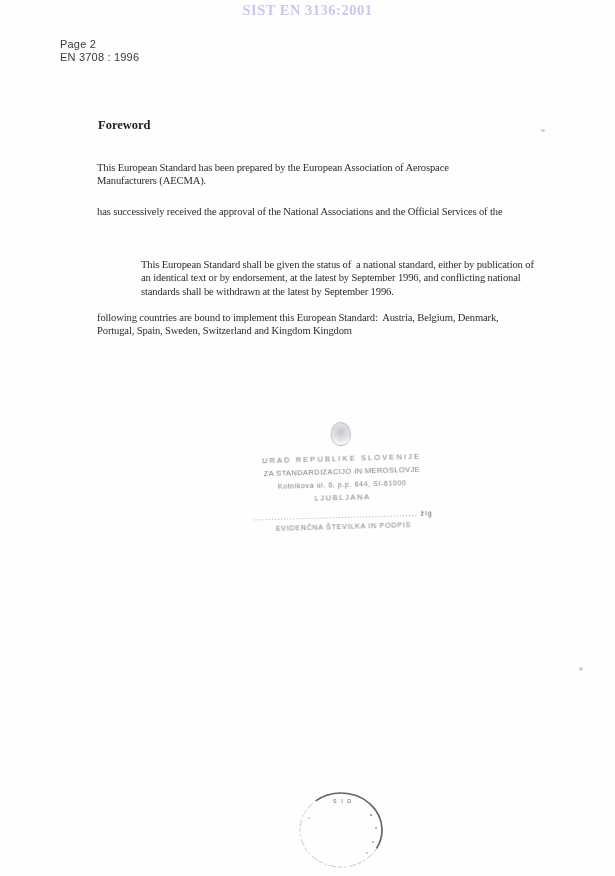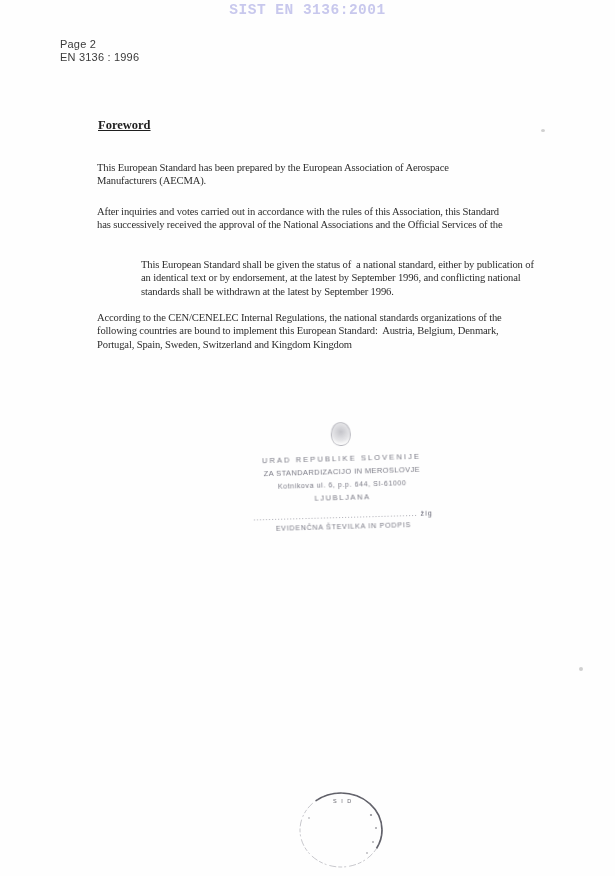--- a/index.html
+++ b/index.html
@@ -7,33 +7,33 @@
     position:relative;
     width:615px;height:876px;
     background:#fefefe;
     overflow:hidden;
     font-family:"Liberation Serif", serif;
     color:#2d2d2d;
   }
   .watermark{
     position:absolute;top:2px;left:0;width:615px;
     text-align:center;
-    font-family:Liberation Mono, monospace;
+    font-family:Liberation Serif, serif;
     font-weight:bold;font-size:14.5px;letter-spacing:0.5px;
     color:#c8c8ed;
   }
   .page-header{
     position:absolute;left:60px;top:38px;
     font-family:"Liberation Sans", sans-serif;
     font-size:11px;line-height:13px;color:#3a3a3a;
     letter-spacing:0.2px;
   }
   .foreword{
     position:absolute;left:98px;top:118px;
-    font-weight:bold;font-size:12.5px;color:#1f1f1f;text-decoration:underline;
+    font-weight:bold;font-size:12.5px;color:#1f1f1f;
   }
   .para{position:absolute;left:97px;width:475px;}
   .p1{top:161px;}
   .p2{top:205px;}
   .p3{top:258px;margin-left:44px;}
   .p4{top:311px;}
   .line{
     white-space:pre;
     font-size:10.6px;line-height:13.4px;
     letter-spacing:-0.15px;
@@ -80,43 +80,41 @@
 </style>
 </head>
 <body>
 
 <div class="sheet">
 
   <div class="watermark">SIST EN 3136:2001</div>
 
   <div class="page-header">
     <div>Page 2</div>
-    <div>EN 3136 : 1996</div>
+    <div>EN 3708 : 1996</div>
   </div>
 
   <div class="foreword">Foreword</div>
 
   <div class="para p1">
     <div class="line">This European Standard has been prepared by the European Association of Aerospace</div>
     <div class="line">Manufacturers (AECMA).</div>
   </div>
 
   <div class="para p2">
-    <div class="line">After inquiries and votes carried out in accordance with the rules of this Association, this Standard</div>
     <div class="line">has successively received the approval of the National Associations and the Official Services of the</div>
   </div>
 
   <div class="para p3">
     <div class="line">This European Standard shall be given the status of  a national standard, either by publication of</div>
     <div class="line">an identical text or by endorsement, at the latest by September 1996, and conflicting national</div>
     <div class="line">standards shall be withdrawn at the latest by September 1996.</div>
   </div>
 
   <div class="para p4">
-    <div class="line">According to the CEN/CENELEC Internal Regulations, the national standards organizations of the</div>
     <div class="line">following countries are bound to implement this European Standard:  Austria, Belgium, Denmark,</div>
     <div class="line">Portugal, Spain, Sweden, Switzerland and Kingdom Kingdom</div>
   </div>
 
   <div class="office-stamp">
     <span class="emblem"></span>
     <div class="stamp-l1">URAD REPUBLIKE SLOVENIJE</div>
     <div class="stamp-l2">ZA STANDARDIZACIJO IN MEROSLOVJE</div>
     <div class="stamp-l3">Kotnikova ul. 6, p.p. 644, SI-61000</div>
     <div class="stamp-l4">LJUBLJANA</div>

